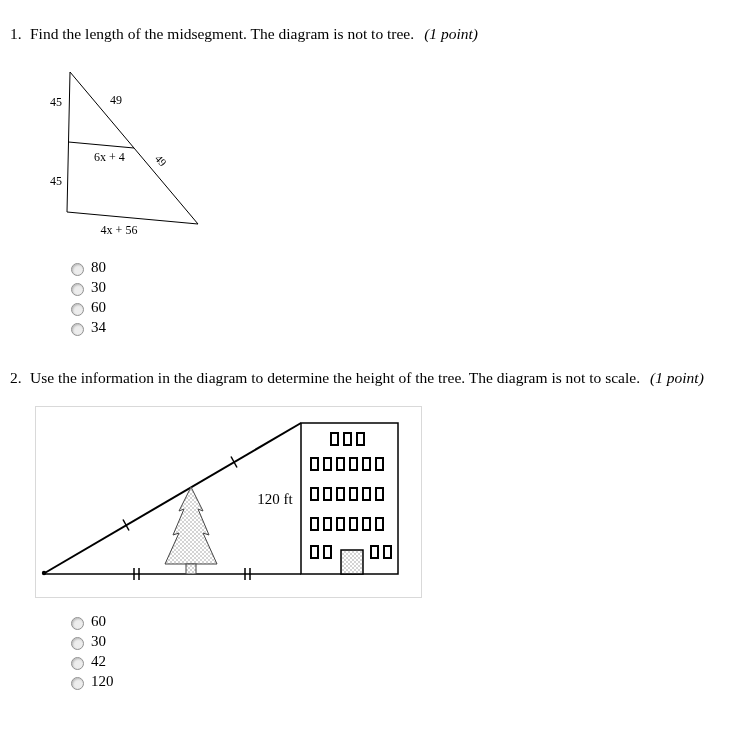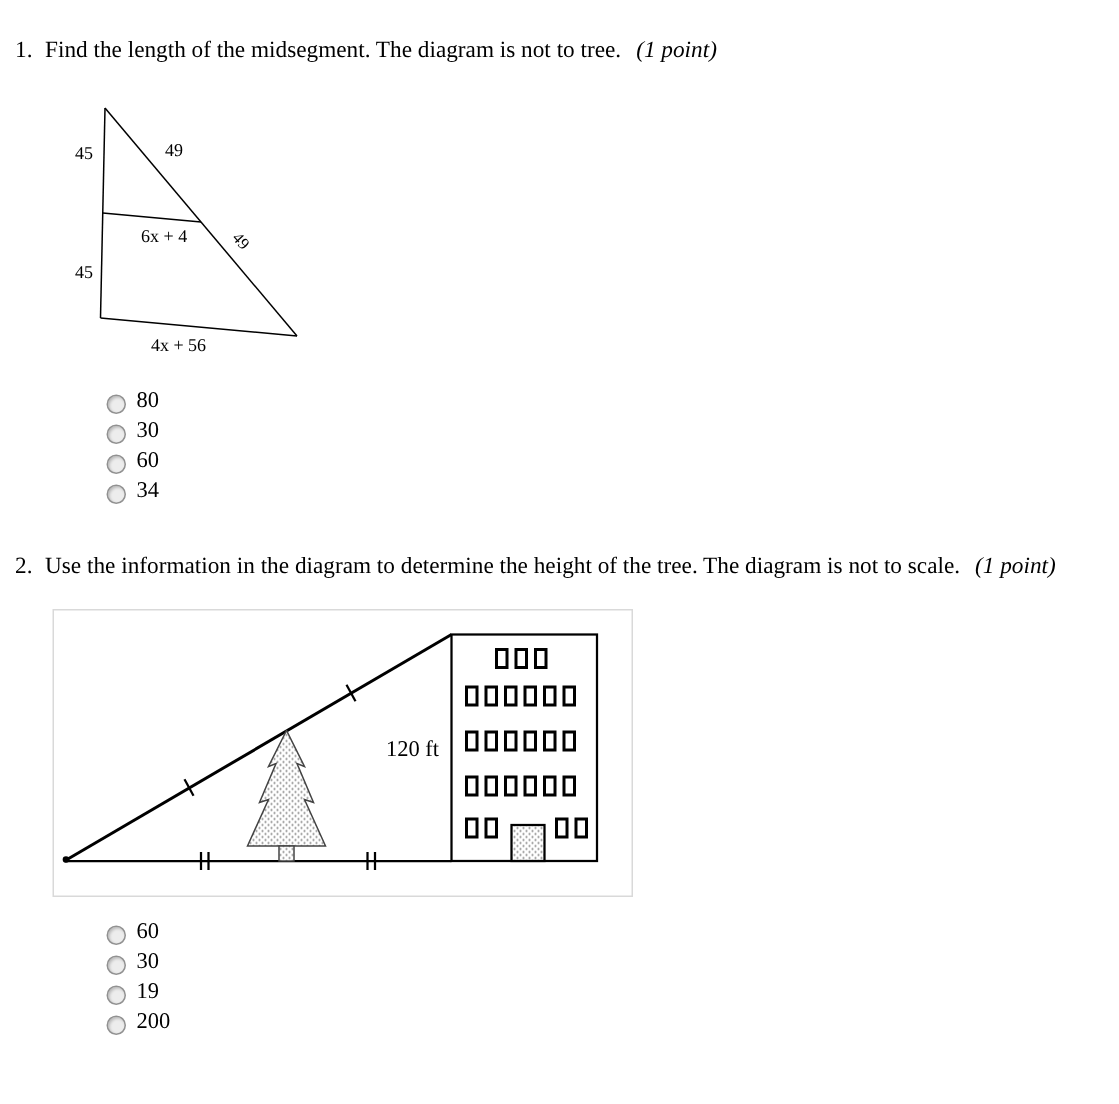--- a/index.html
+++ b/index.html
@@ -141,20 +141,20 @@
     <div class="option-row">
       <span class="radio"></span>
       <span class="option-label">60</span>
     </div>
     <div class="option-row">
       <span class="radio"></span>
       <span class="option-label">30</span>
     </div>
     <div class="option-row">
       <span class="radio"></span>
-      <span class="option-label">19</span>
+      <span class="option-label">42</span>
     </div>
     <div class="option-row">
       <span class="radio"></span>
-      <span class="option-label">200</span>
+      <span class="option-label">120</span>
     </div>
   </div>
 </div>
 
 </body></html>

